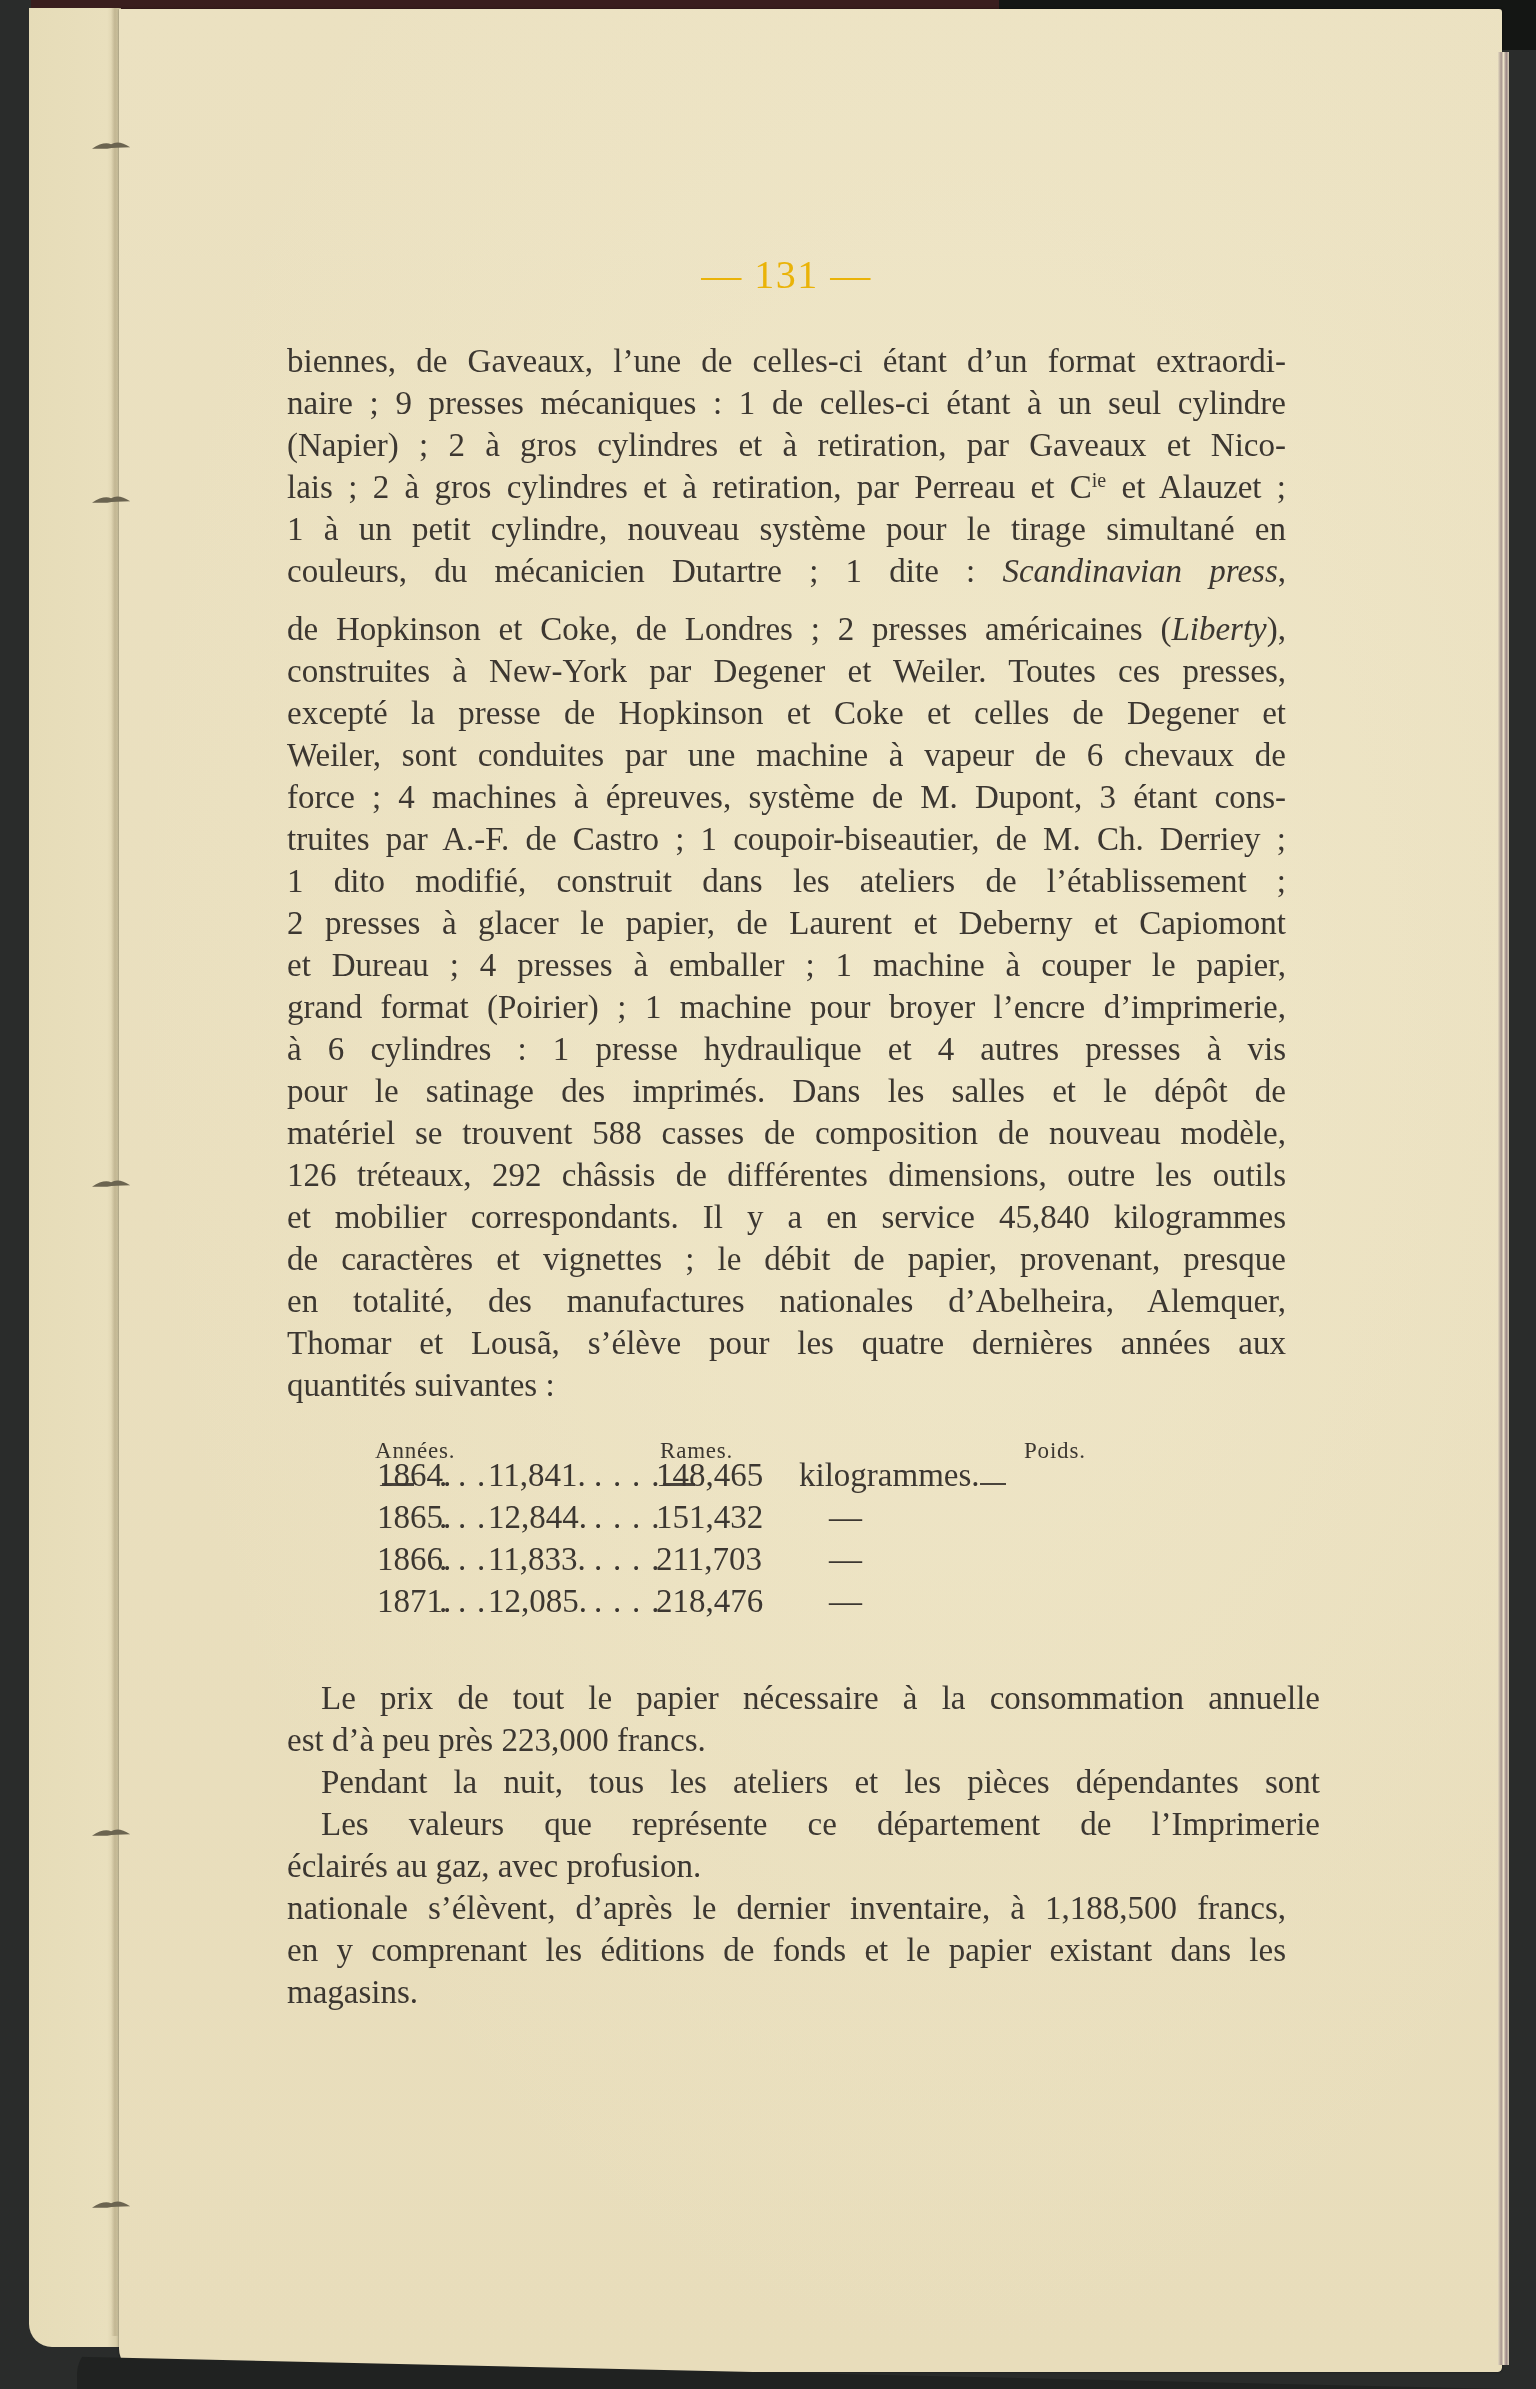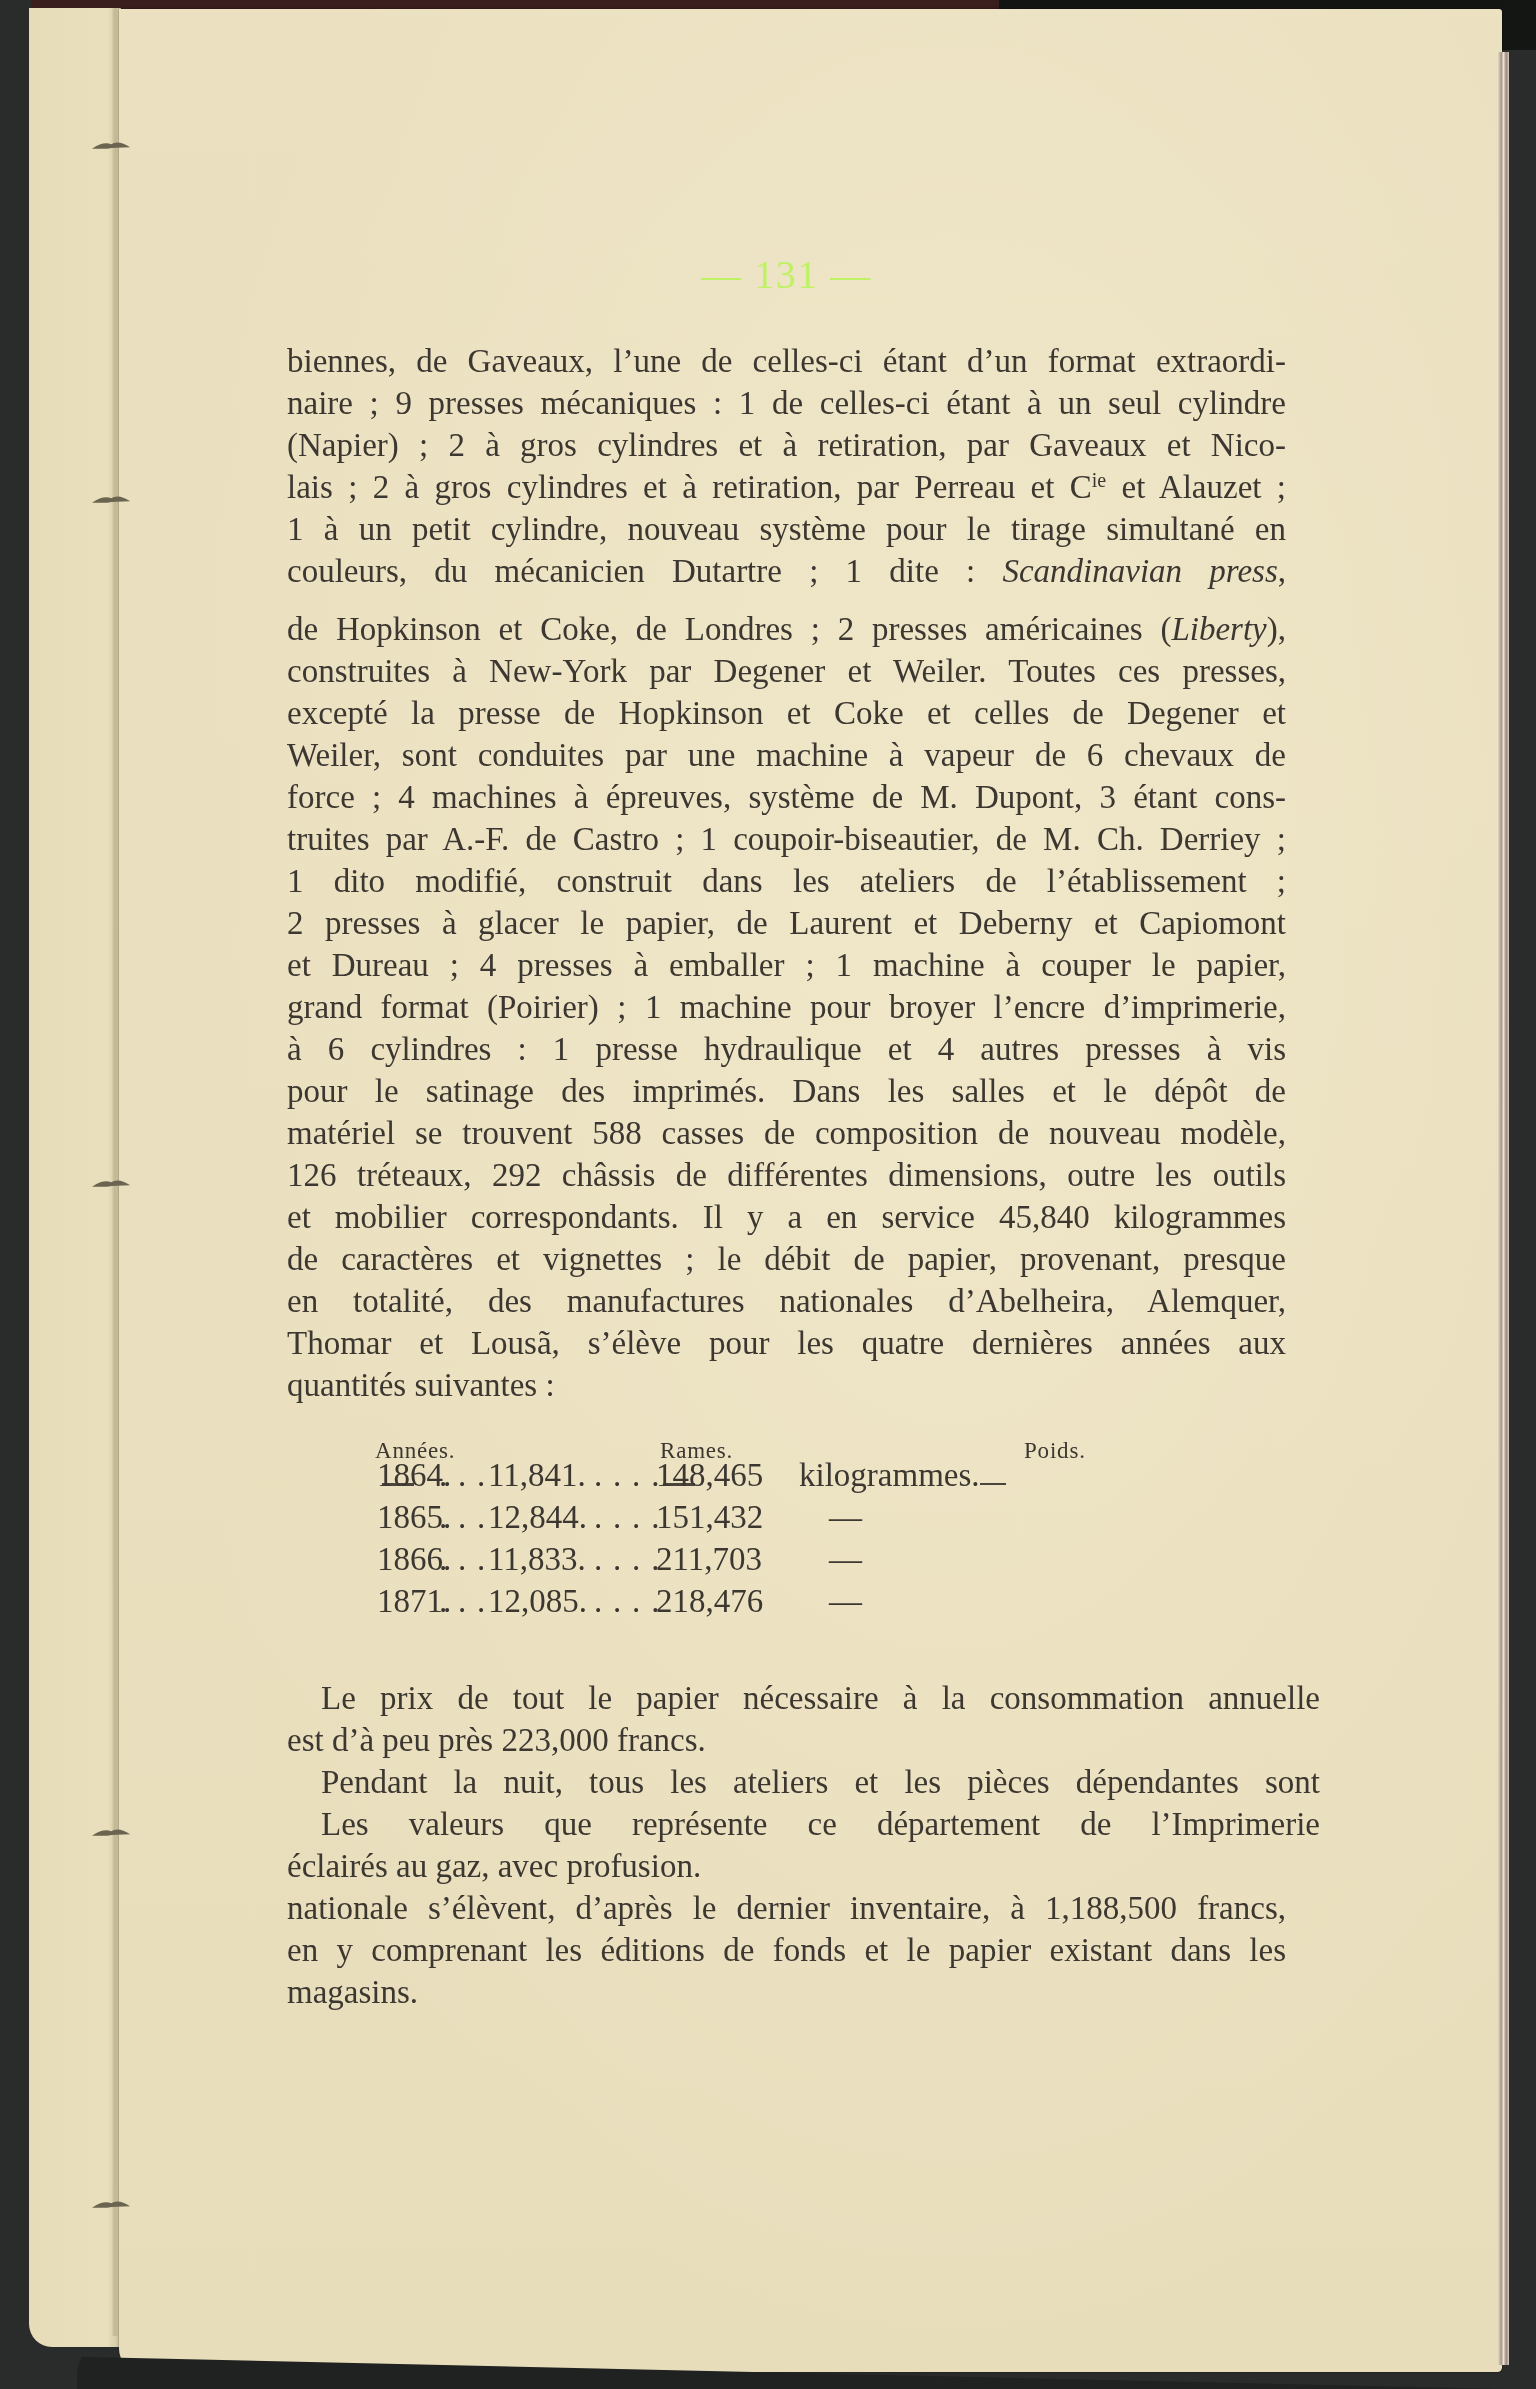--- a/index.html
+++ b/index.html
@@ -53,21 +53,21 @@
   .thread svg { width: 100%; height: 100%; }
 
   .content {
     position: absolute; left: 287px; top: 254px; width: 999px;
     color: #3c3731;
     font-size: 33px;
     line-height: 42px;
   }
   .page-number {
     position: absolute; left: 0; top: 0; width: 999px; text-align: center;
-    font-size: 40px; letter-spacing: 1.5px; color: #bef264;
+    font-size: 40px; letter-spacing: 1.5px; color: #eab308;
   }
   .body-text {
     position: absolute; left: 0; top: 86px; width: 999px;
     text-align: justify;
   }
   .body-text .line { display: block; text-align: justify; text-align-last: justify; white-space: nowrap; }
   .body-text .line.last { text-align-last: left; }
   sup { font-size: 20px; vertical-align: 10.8px; line-height: 0; }
   em { font-style: italic; }
 

